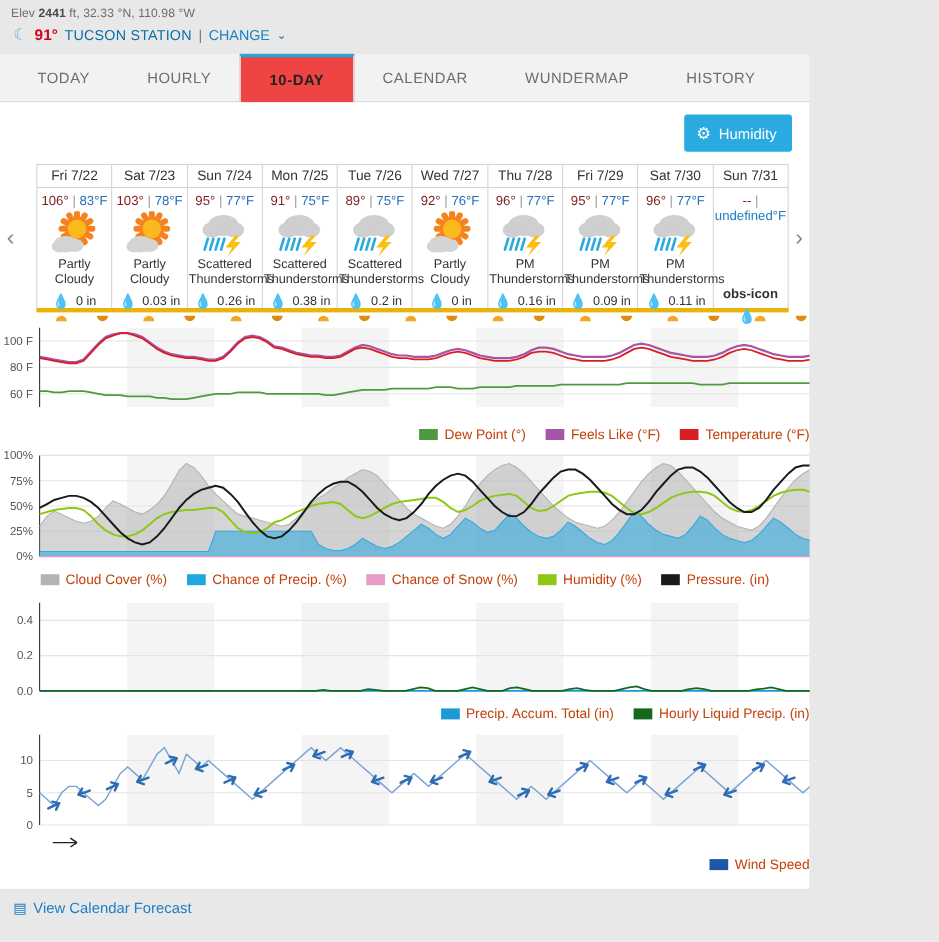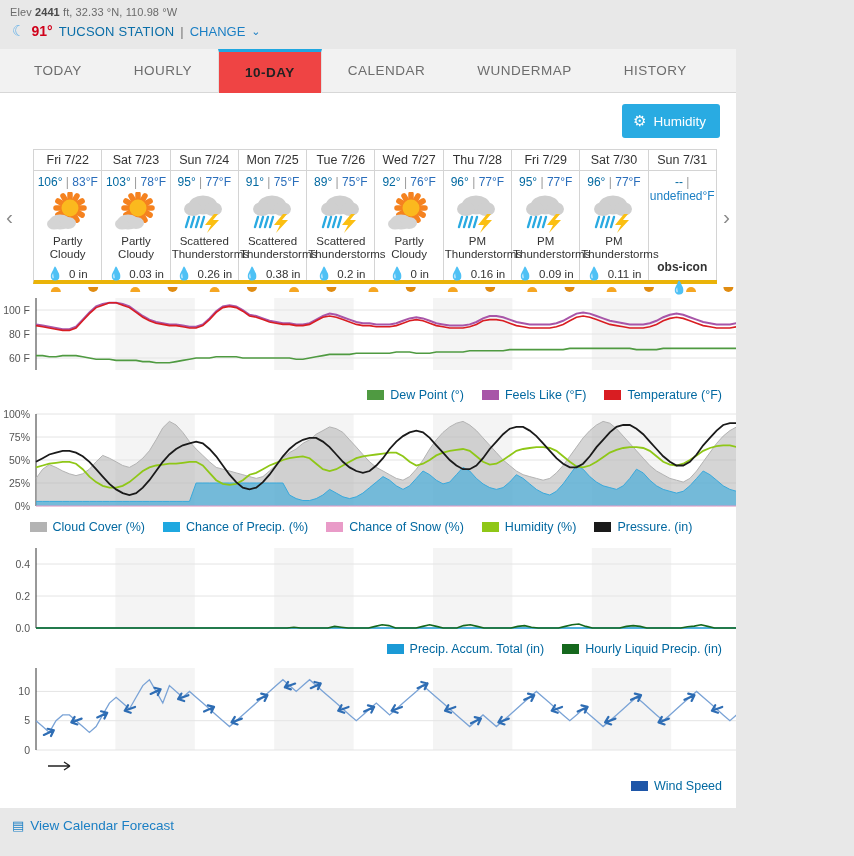--- a/index.html
+++ b/index.html
@@ -130,21 +130,21 @@
     padding-top: 3px;
     position: relative;
     min-width: 0;
   }
   .d-name {
     font-size: 12.5px; color: #333;
     border-bottom: 1px solid #d4d4d4;
     padding-bottom: 3px;
   }
   .d-temps { font-size: 12px; padding-top: 4px; }
-  .d-hi { color: #0369a1; }
+  .d-hi { color: #7f1d1d; }
   .d-pipe { color: #999; }
   .d-lo { color: #2a6ebb; }
   .d-icon { height: 42px; display:flex; align-items:center; justify-content:center; margin-top: 2px;}
   .d-cond {
     font-size: 11.5px; color: #333; line-height: 13px;
     padding: 2px 1px 0 1px;
     height: 30px;
   }
   .d-pop {
     font-size: 11.5px; color: #333;
@@ -154,23 +154,22 @@
   .drop { font-size: 13px; color: #2aaae1; }
   .drop.zero { color: #d9d9d9; }
   .obs-icon-txt { font-size: 12px; color: #333; padding-top: 14px; font-weight: bold; }
 
   
   .chart-block { position: relative; margin-top: 0; }
   .chart-svg { display: block; }
   .legend {
     display: flex; justify-content: flex-end;
     gap: 18px;
-    padding-right: 14px;
     font-size: 12.5px;
-    color: #0369a1;
+    color: #c2410c;
     align-items: center;
     height: 22px;
   }
   .legend.center { justify-content: center; text-align: right; }
   .lg { display: flex; align-items: center; gap: 6px; }
   .swatch { width: 17px; height: 10px; display: inline-block; }
 
   
   .footer-link {
     display: flex; align-items: center; gap: 6px;

